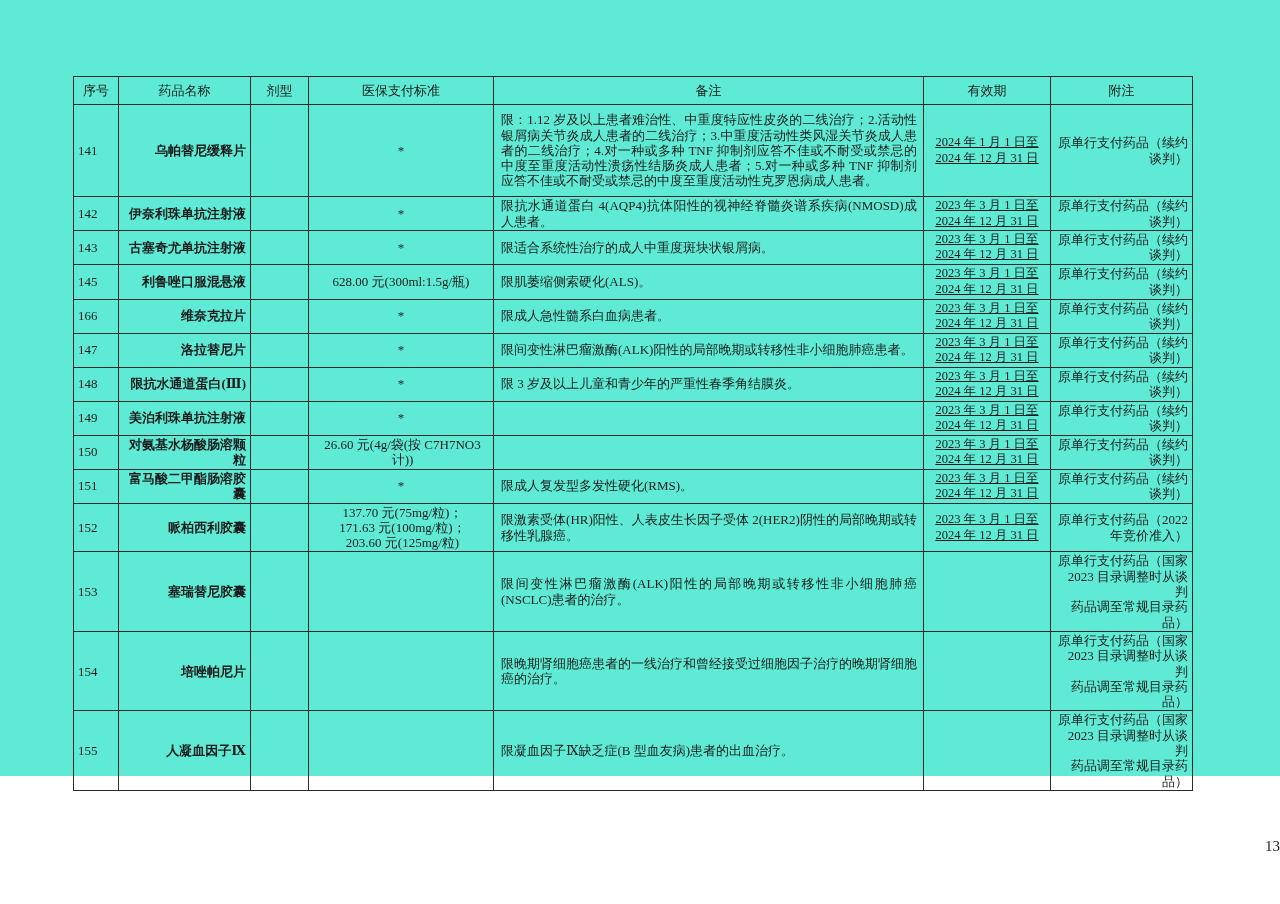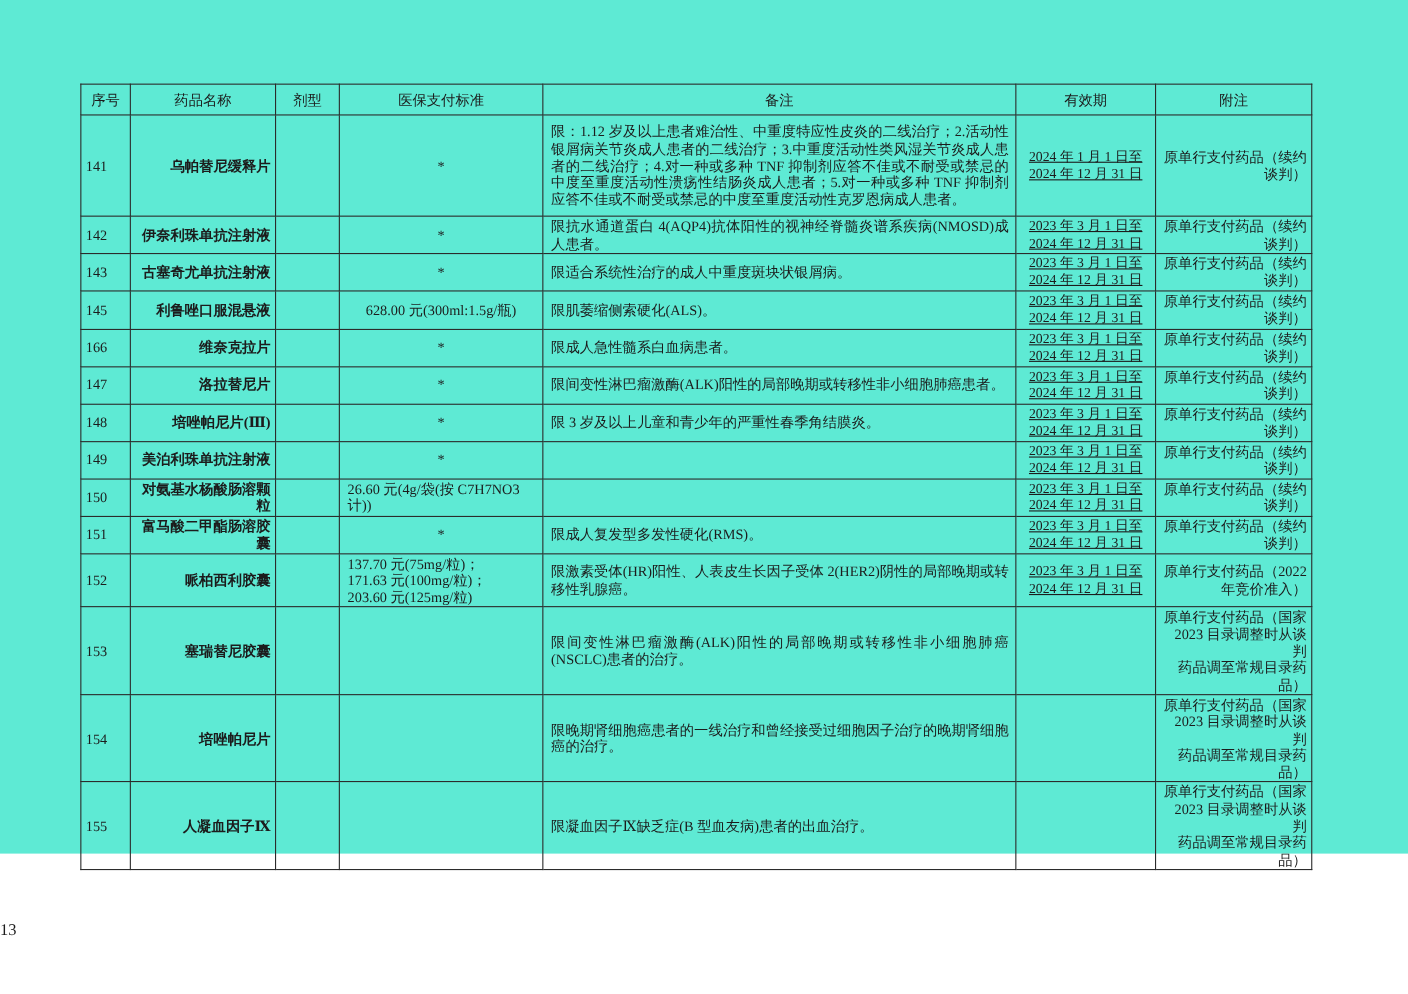--- a/index.html
+++ b/index.html
@@ -49,21 +49,21 @@
   .drug-table th {
     font-weight: normal;
     text-align: center;
     height: 28px;
     white-space: nowrap;
   }
   td.c-no    { text-align: left; }
   td.c-name  { text-align: right; padding-left: 7px; font-weight: bold; }
   td.c-form  { text-align: center; }
   td.c-pay   { text-align: center; }
-  td.c-pay.pay-left { text-align: left; padding-left: 7px; }
+  td.c-pay.pay-left { text-align: center; padding-left: 7px; }
   td.c-note  { text-align: justify; padding-left: 7px; padding-right: 6px; }
   td.c-valid { text-align: center; font-size: 12.5px; text-decoration: underline; }
   td.c-annot { text-align: right; }
   
   tbody tr:nth-child(1)  td { height: 92px; }
   tbody tr:nth-child(2)  td { height: 34px; }
   tbody tr:nth-child(3)  td { height: 28px; }
   tbody tr:nth-child(4)  td { height: 35px; }
   tbody tr:nth-child(5)  td { height: 34px; }
   tbody tr:nth-child(6)  td { height: 34px; }
@@ -74,21 +74,21 @@
   tbody tr:nth-child(11) td { height: 34px; }
   tbody tr:nth-child(12) td { height: 57px; }
   tbody tr:nth-child(13) td { height: 69px; }
   tbody tr:nth-child(14) td { height: 69px; }
   tbody tr:nth-child(15) td { height: 69px; }
   .page-footer {
     position: absolute;
     left: 0;
     top: 838px;
     width: 1280px;
-    text-align: left;
+    text-align: right;
     font-size: 15px;
     color: #1c1c1c;
   }
 </style>
 </head>
 <body>
 
 <div class="sheet">
 
   <table class="drug-table">
@@ -174,21 +174,21 @@
       <td class="c-form"></td>
       <td class="c-pay">*</td>
       <td class="c-note">限间变性淋巴瘤激酶(ALK)阳性的局部晚期或转移性非小细胞肺癌患者。</td>
       <td class="c-valid">2023 年 3 月 1 日至
 2024 年 12 月 31 日</td>
       <td class="c-annot">原单行支付药品（续约
 谈判）</td>
     </tr>
         <tr>
       <td class="c-no">148</td>
-      <td class="c-name">培唑帕尼片(Ⅲ)</td>
+      <td class="c-name">限抗水通道蛋白(Ⅲ)</td>
       <td class="c-form"></td>
       <td class="c-pay">*</td>
       <td class="c-note">限 3 岁及以上儿童和青少年的严重性春季角结膜炎。</td>
       <td class="c-valid">2023 年 3 月 1 日至
 2024 年 12 月 31 日</td>
       <td class="c-annot">原单行支付药品（续约
 谈判）</td>
     </tr>
         <tr>
       <td class="c-no">149</td>

